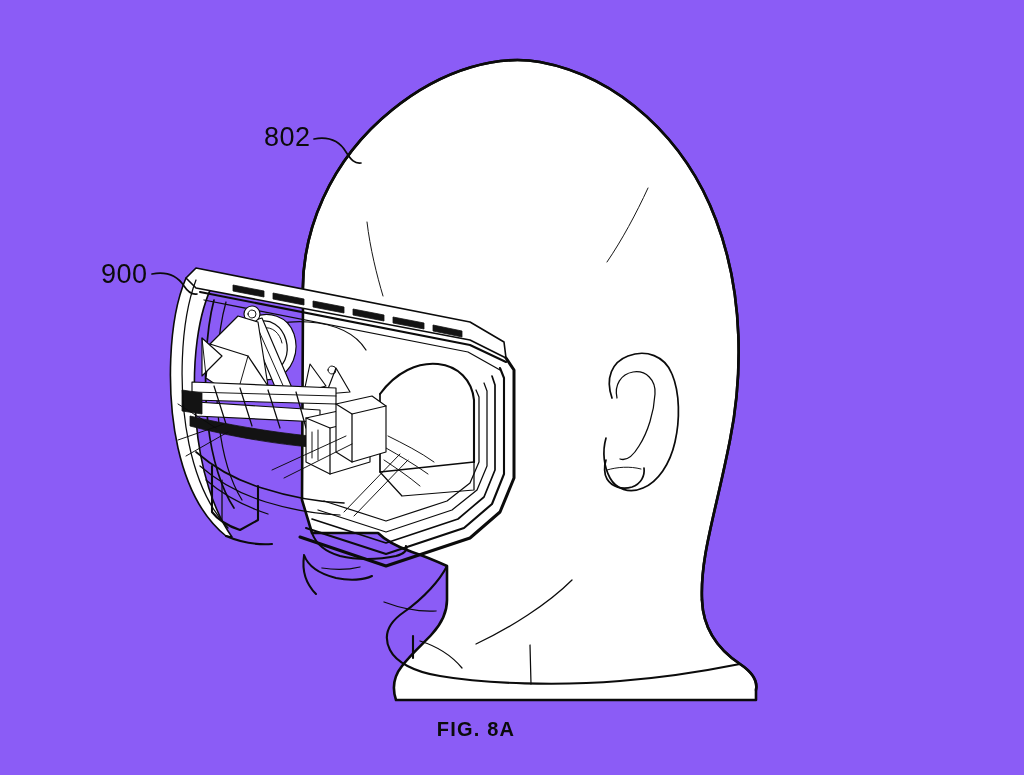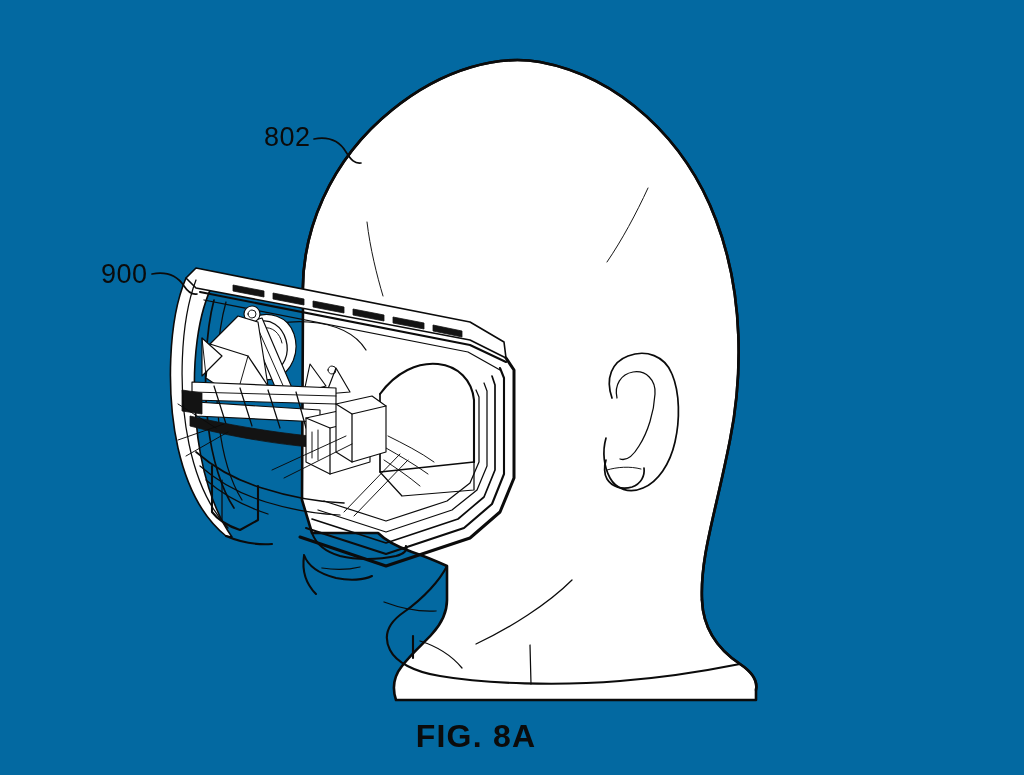--- a/index.html
+++ b/index.html
@@ -13,21 +13,21 @@
     height: 775px;
     overflow: hidden;
     font-family: "Liberation Sans", sans-serif;
     color: #000000;
     position: relative;
   }
   #figure-sheet {
     position: relative;
     width: 1024px;
     height: 775px;
-    background: #0369a1;
+    background: #8b5cf6;
   }
   #patent-drawing {
     position: absolute;
     left: 0;
     top: 0;
     width: 1024px;
     height: 775px;
     display: block;
   }
   .ink {
@@ -60,21 +60,21 @@
   #ref-802 { left: 264px; top: 122px; }
   #ref-800 { left: 101px; top: 259px; }
 
   #figure-caption {
     position: absolute;
     left: 0;
     top: 718px;
     width: 952px;
     text-align: center;
     font-family: "Liberation Sans", sans-serif;
-    font-size: 32px;
+    font-size: 20px;
     font-weight: bold;
     letter-spacing: 1.2px;
     color: #0b0b0b;
     user-select: none;
   }
 </style>
 </head>
 <body>
 
 <div id="figure-sheet">

